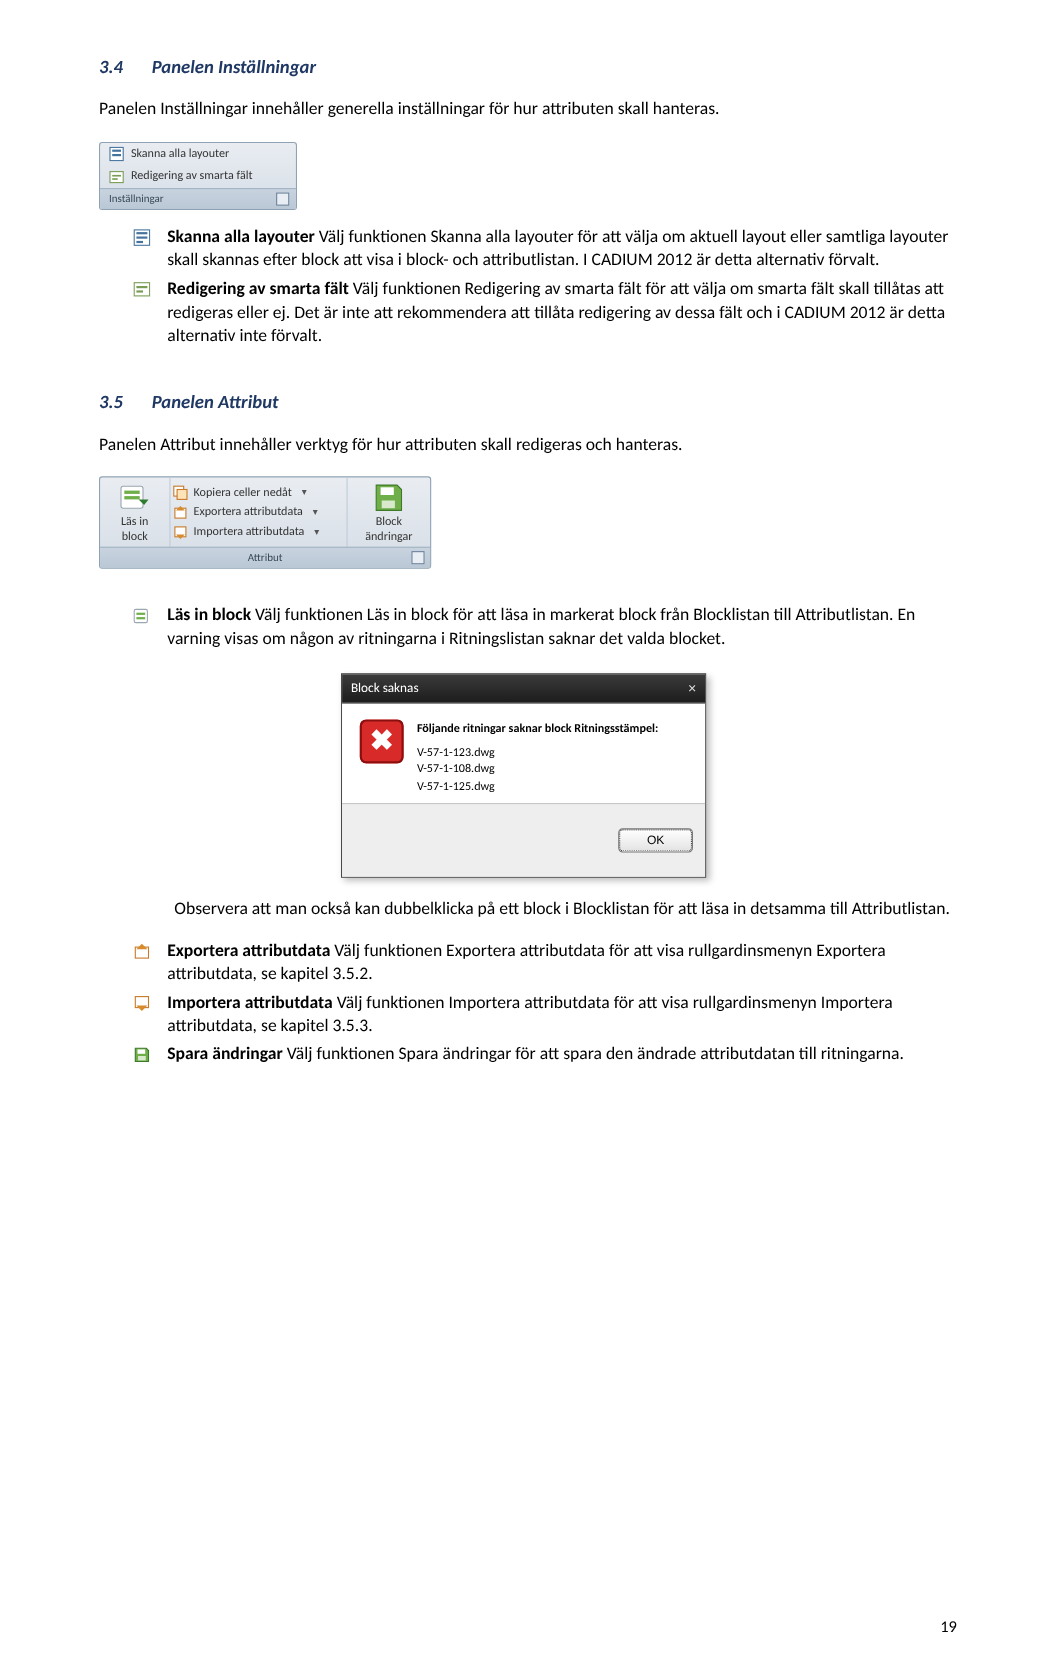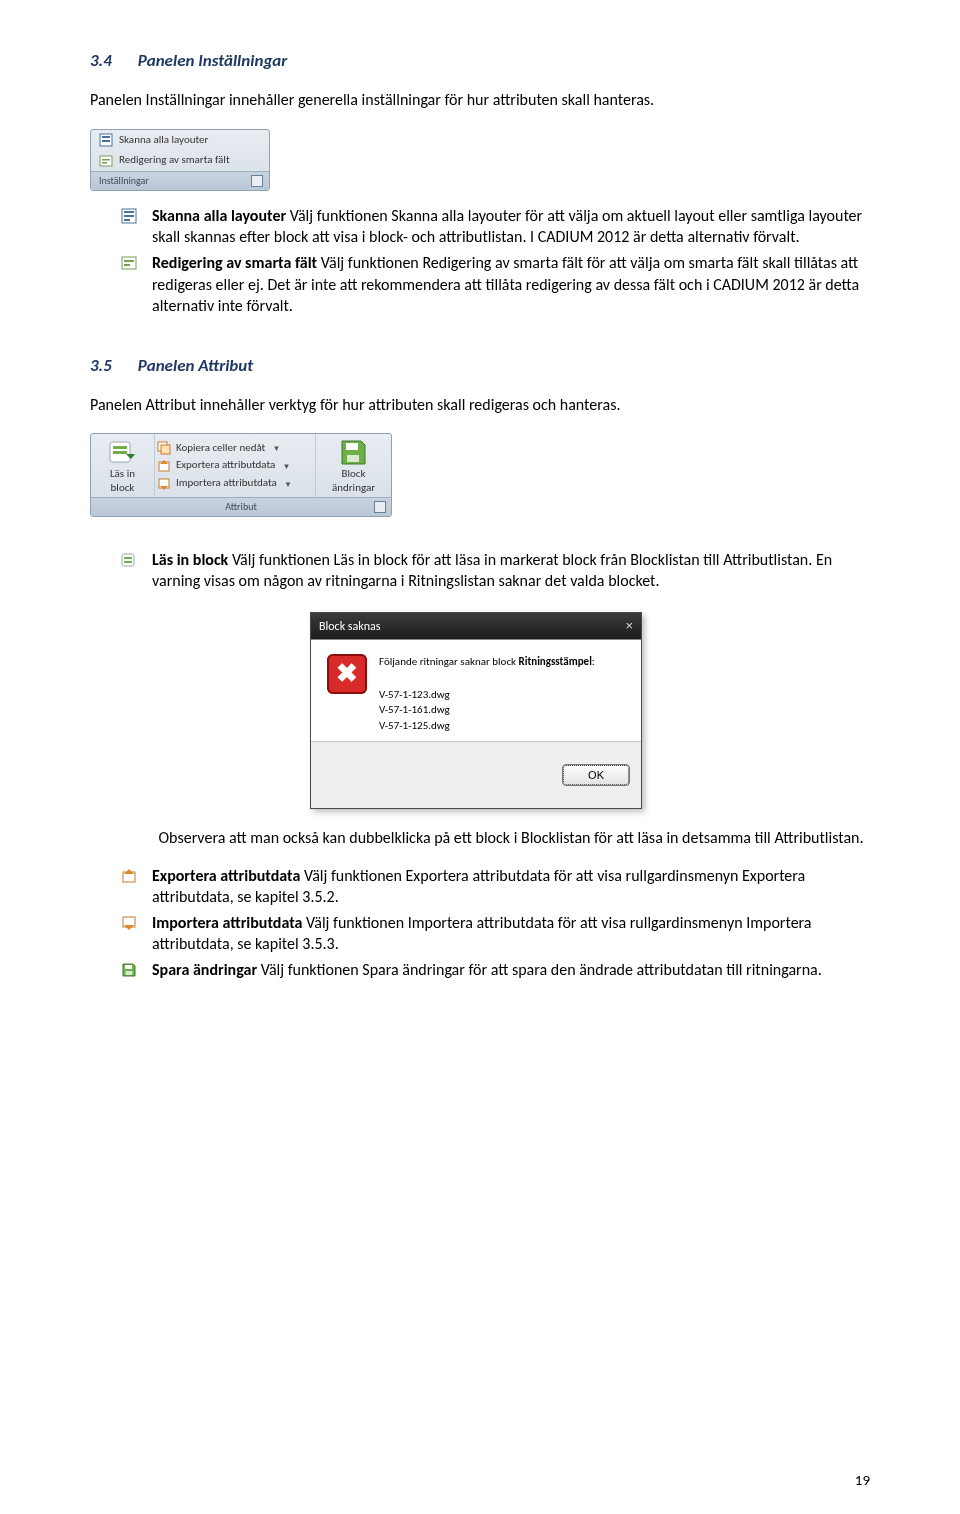--- a/index.html
+++ b/index.html
@@ -133,21 +133,21 @@
   }
   .dialog .err-ic {
     width:40px; height:40px; min-width:40px;
     border-radius:6px;
     background:#d92a2a;
     display:flex;align-items:center;justify-content:center;
     color:#fff; font-weight:bold; font-size:26px;
     box-shadow: inset 0 0 0 2px #8a0f0f;
   }
   .dialog .msg { font-size:11px; line-height:1.4; }
-  .dialog .msg .hdr { margin-bottom:18px; }
+  .dialog .msg .hdr { margin-bottom:7px;font-weight:bold; }
   .dialog .btnrow {
     background:#eee;
     border-top:1px solid #c8c8c8;
     display:flex; justify-content:flex-end;
     padding:23px 12px;
   }
   .dialog button {
     font-size:11px;
     padding:3px 24px;
     border:1px dotted #333;
@@ -326,21 +326,21 @@
     <span>Block saknas</span>
     <span class="close">×</span>
   </div>
   <div class="body">
     <div class="err-ic">✖</div>
     <div class="msg">
       <div class="hdr">
         <span>Följande ritningar saknar block </span><b>Ritningsstämpel</b><span>:</span>
       </div>
       <div>V-57-1-123.dwg</div>
-      <div>V-57-1-161.dwg</div>
+      <div>V-57-1-108.dwg</div>
       <div>V-57-1-125.dwg</div>
     </div>
   </div>
   <div class="btnrow">
     <button>OK</button>
   </div>
 </div>
 
 <p class="indent-p">Observera att man också kan dubbelklicka på ett block i Blocklistan för att läsa in detsamma till Attributlistan.</p>
 

